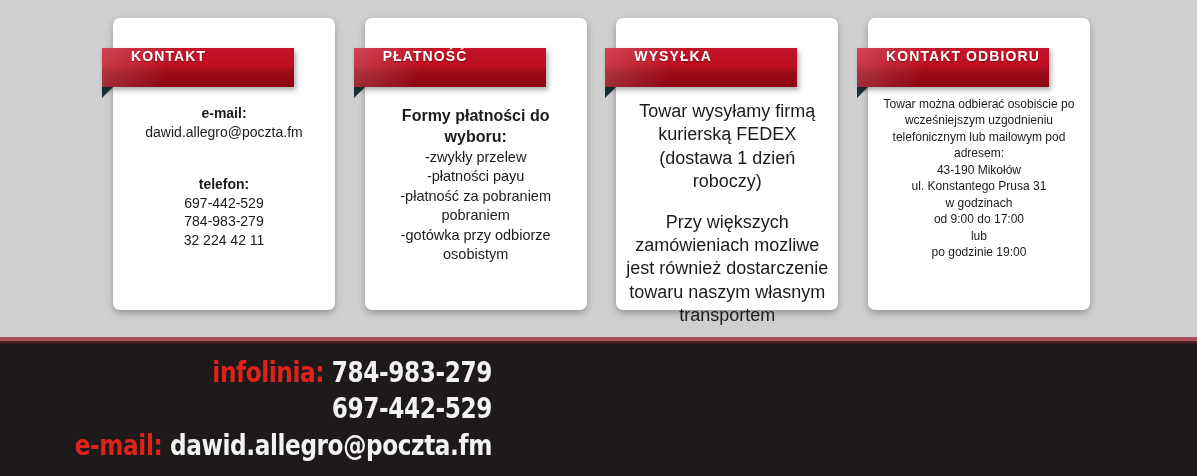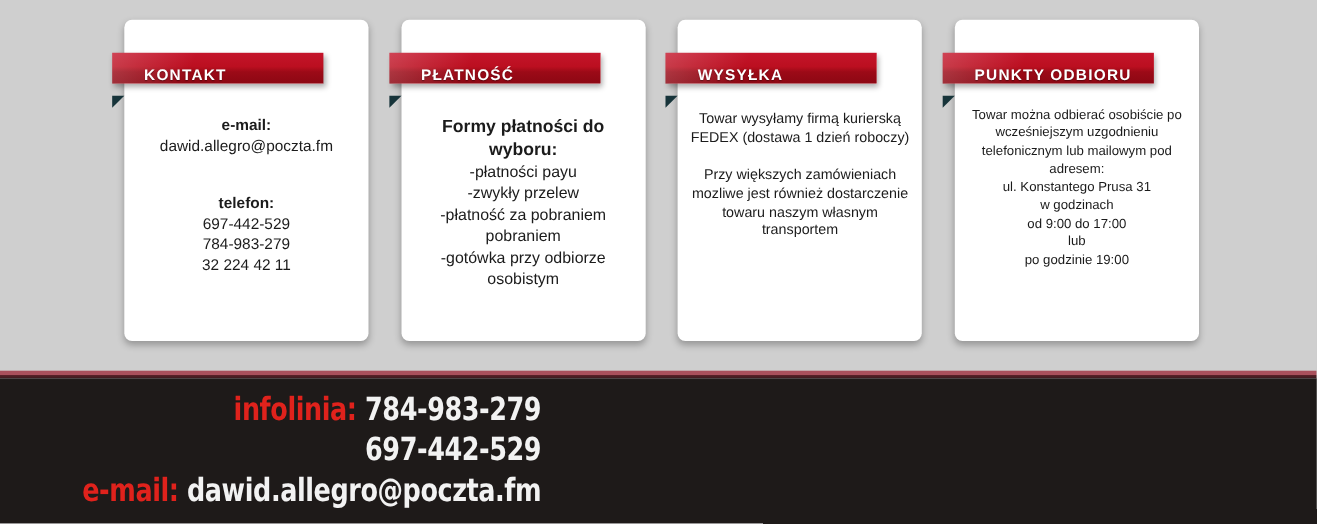--- a/index.html
+++ b/index.html
@@ -44,32 +44,32 @@
     box-shadow: 0 3px 7px rgba(0,0,0,0.28);
     box-sizing: border-box;
   }
 
   
   .ribbon {
     position: absolute;
     left: -11px;
     top: 30px;
     width: 192px;
-    height: 28px;
+    height: 39px;
     background: linear-gradient(to bottom,
                 #c21024 0%,
                 #b8101f 42%,
                 #9d0a18 60%,
                 #8e0714 100%);
     background-image:
       linear-gradient(115deg, rgba(255,255,255,0.20) 0%, rgba(255,255,255,0.0) 38%),
       linear-gradient(to bottom, #c4142a 0%, #bb0f20 45%, #9c0a17 62%, #8c0713 100%);
     box-shadow: 2px 3px 5px rgba(0,0,0,0.33);
     display: flex;
-    align-items: flex-end;
+    align-items: flex-start;
     z-index: 3;
   }
   .ribbon-text {
     color: #ffffff;
     font-size: 14px;
     font-weight: bold;
     letter-spacing: 1.1px;
     padding-left: 29px;
     white-space: nowrap;
     text-shadow: 0 1px 1px rgba(0,0,0,0.35);
@@ -105,21 +105,21 @@
     font-weight: bold;
     font-size: 16px;
     line-height: 1.3;
   }
 
   
   .card-kontakt .card-body { font-size: 14px; top: 86px; }
   
   .card-platnosc .card-body { font-size: 14.5px; top: 88px; line-height: 1.35; }
   
-  .card-wysylka .card-body { font-size: 13px; top: 82px; line-height: 1.3; }
+  .card-wysylka .card-body { font-size: 18px; top: 82px; line-height: 1.3; }
   
   .card-punkty .card-body { font-size: 12px; top: 78px; line-height: 1.37; }
 
   
   .divider {
     position: absolute;
     left: 0;
     top: 337px;
     width: 1197px;
     height: 7px;
@@ -183,47 +183,48 @@
       </div>
     </div>
 
     <div class="card card-platnosc">
       <div class="ribbon">
         <span class="ribbon-text">PŁATNOŚĆ</span>
       </div>
       <div class="ribbon-fold"></div>
       <div class="card-body">
         <div class="lead">Formy płatności do wyboru:</div>
+        <div class="para">-zwykły przelew</div>
         <div class="para">-płatności payu</div>
-        <div class="para">-zwykły przelew</div>
         <div class="para">-płatność za pobraniem pobraniem</div>
         <div class="para">-gotówka przy odbiorze osobistym</div>
       </div>
     </div>
 
     <div class="card card-wysylka">
       <div class="ribbon">
         <span class="ribbon-text">WYSYŁKA</span>
       </div>
       <div class="ribbon-fold"></div>
       <div class="card-body">
         <div class="para">Towar wysyłamy firmą kurierską FEDEX (dostawa 1 dzień roboczy)</div>
         <div class="gap"></div>
         <div class="para">Przy większych zamówieniach mozliwe jest również dostarczenie towaru naszym własnym transportem</div>
         <div class="gap"></div>
       </div>
     </div>
 
     <div class="card card-punkty">
       <div class="ribbon">
-        <span class="ribbon-text">PUNKTY ODBIORU</span>
+        <span class="ribbon-text">KONTAKT ODBIORU</span>
       </div>
       <div class="ribbon-fold"></div>
       <div class="card-body">
         <div class="para">Towar można odbierać osobiście po wcześniejszym uzgodnieniu telefonicznym lub mailowym pod adresem:</div>
+        <div class="para">43-190 Mikołów</div>
         <div class="para">ul. Konstantego Prusa 31</div>
         <div class="para">w godzinach</div>
         <div class="para">od 9:00 do 17:00</div>
         <div class="para">lub</div>
         <div class="para">po godzinie 19:00</div>
       </div>
     </div>
 
   </div>
 </div>

